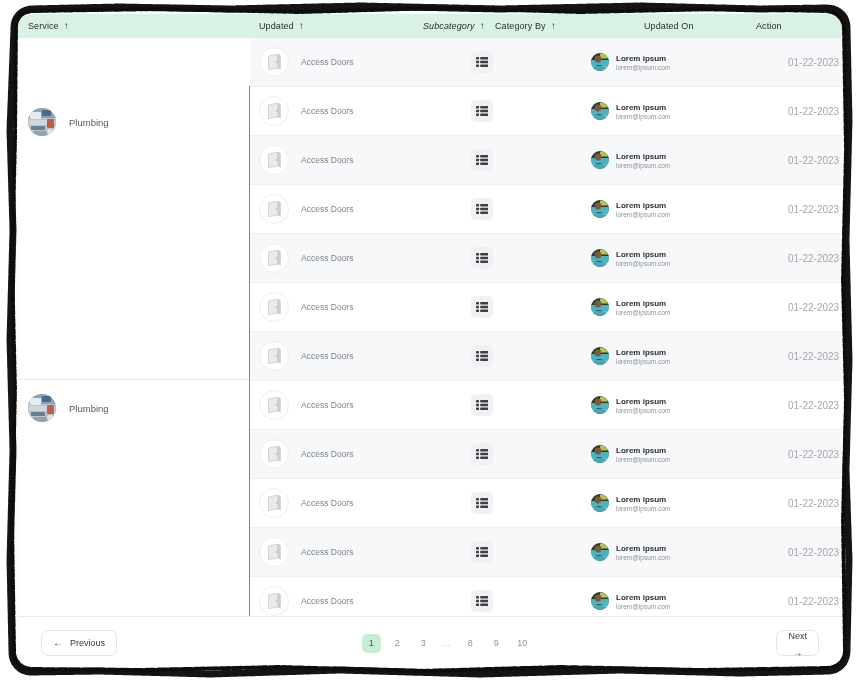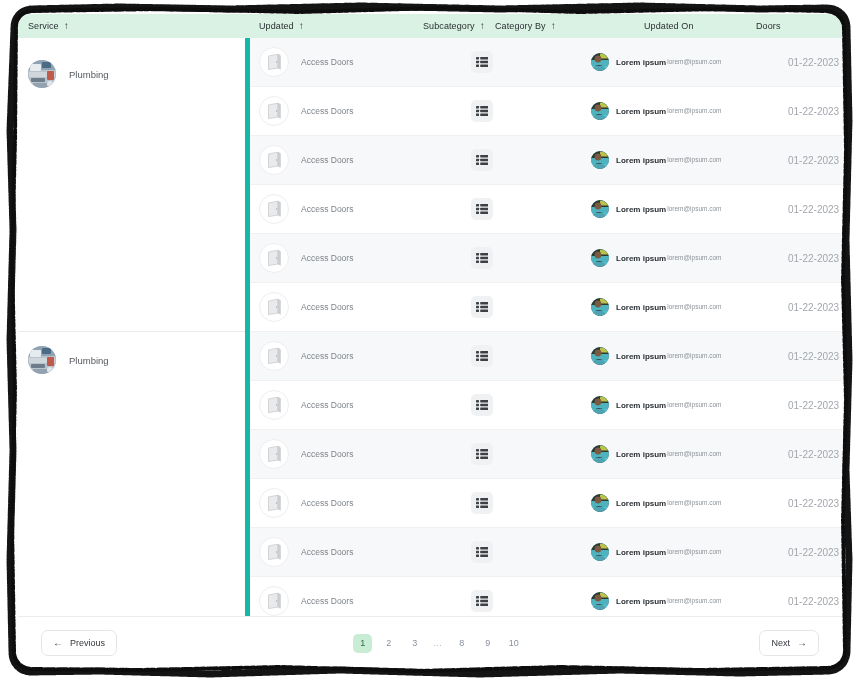--- a/index.html
+++ b/index.html
@@ -43,36 +43,37 @@
   .th-label { white-space: nowrap; }
   .sort-arrow {
     display: inline-block;
     font-size: 10px; line-height: 1;
     color: #2b2f33;
   }
 
   
   .c-service   { width: 232px; padding-left: 10px; }
   .c-category  { width: 168px; padding-left: 9px; }
-  .c-subcat    { width: 74px;  padding-left: 5px; }
+  .c-subcat    { width: 74px;  padding-left: 5px; font-style: italic; }
   .c-createdby { width: 150px; padding-left: 3px; }
   .c-updated   { width: 114px; padding-left: 2px; }
   .c-action    { width: 86px;  padding-left: 0px; }
 
   
   .tbody {
     position: relative;
     height: 578px;
     display: flex;
   }
   .service-col {
     width: 232px;
     flex: 0 0 232px;
-    border-right: 5px solid #14b8a6;
+    border-right: 1px solid #14b8a6;
     background: #ffffff;
+    margin-top: 48px;
   }
   .rows-col {
     flex: 1 1 auto;
     position: relative;
   }
 
   .service-group {
     display: flex;
     align-items: flex-start;
     border-bottom: 1px solid #ececef;
@@ -124,21 +125,21 @@
     display: flex; align-items: center; justify-content: center;
   }
 
   
   .cb-cell { width: 150px; padding-left: 3px; gap: 7px; }
   .cb-avatar {
     width: 18px; height: 18px; border-radius: 50%;
     flex: 0 0 18px; overflow: hidden; position: relative;
     background: #5c7f86;
   }
-  .cb-text { display: flex; flex-direction: row; gap: 1px; }
+  .cb-text { display: flex; flex-direction: column; gap: 1px; }
   .cb-name { font-size: 8px; font-weight: bold; color: #2b2f33; }
   .cb-mail { font-size: 6.5px; color: #8e9399; }
 
   
   .up-cell { width: 114px; padding-left: 2px; font-size: 10px; color: #a3a7ad; }
 
   
   .act-cell { width: 86px; gap: 7px; }
   .act-btn {
     width: 22px; height: 22px;
@@ -161,21 +162,21 @@
     display: flex; align-items: center; gap: 7px;
     height: 26px; padding: 0 11px;
     border: 1px solid #e4e5e8;
     border-radius: 7px;
     background: #fff;
     font-size: 9px; color: #34383d;
     cursor: pointer;
     white-space: nowrap;
   }
   .pg-prev { margin-left: 23px; }
-  .pg-next { margin-right: 23px; }
+  .pg-next { margin-right: 23px; flex-direction: column; }
   .pg-mid {
     flex: 1 1 auto;
     display: flex; align-items: center; justify-content: center;
     gap: 7px;
   }
   .pg-num {
     min-width: 19px; height: 19px;
     border-radius: 5px;
     display: flex; align-items: center; justify-content: center;
     font-size: 9px; color: #8a90a0;
@@ -205,21 +206,21 @@
       <span class="sort-arrow">↑</span>
     </div>
     <div class="th c-createdby">
       <span class="th-label">Category By</span>
       <span class="sort-arrow">↑</span>
     </div>
     <div class="th c-updated">
       <span class="th-label">Updated On</span>
     </div>
     <div class="th c-action">
-      <span class="th-label">Doors</span>
+      <span class="th-label">Action</span>
     </div>
   </div>
 
   <div class="tbody">
 
     <div class="service-col">
       <div class="service-group g0">
         <div class="service-cell">
           <span class="svc-avatar">
             <svg width="28" height="28" viewBox="0 0 28 28" aria-hidden="true">

